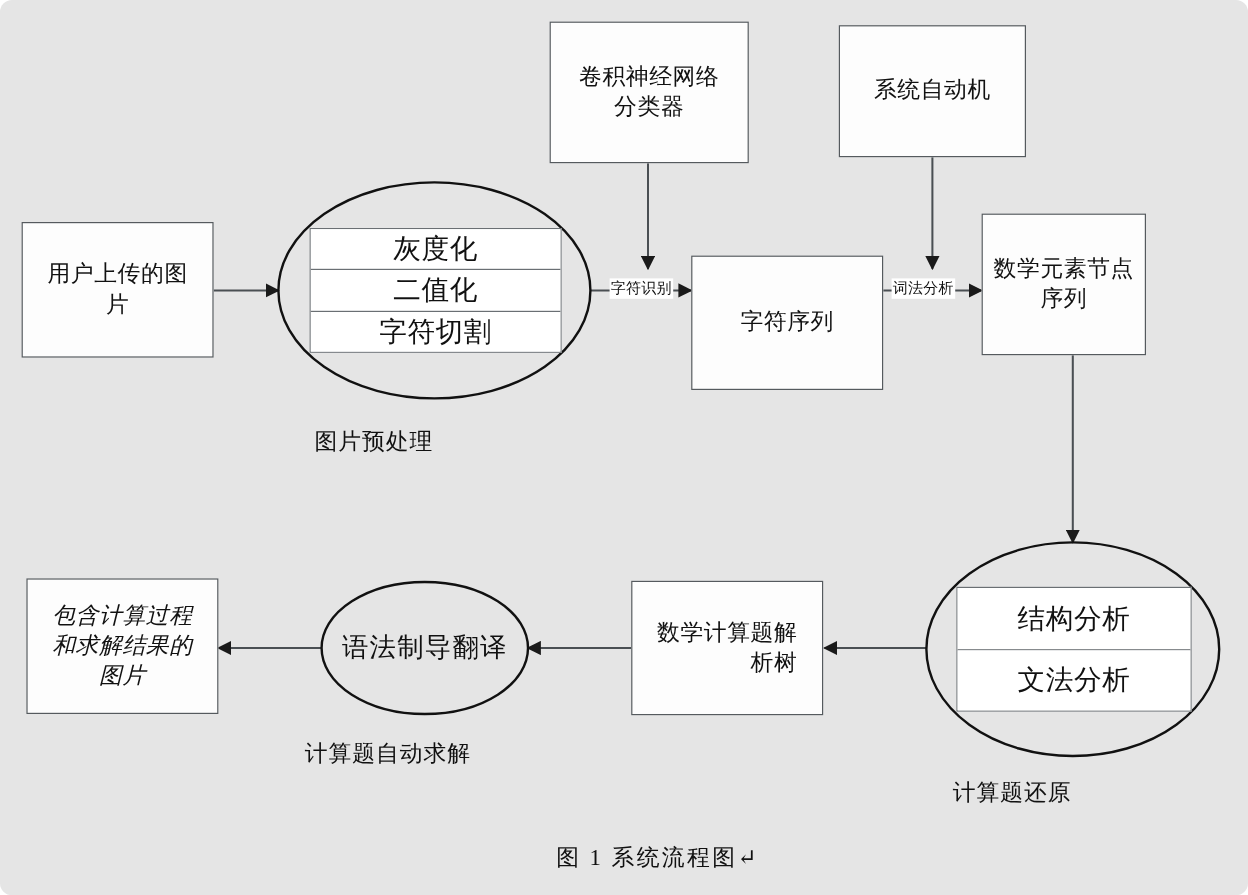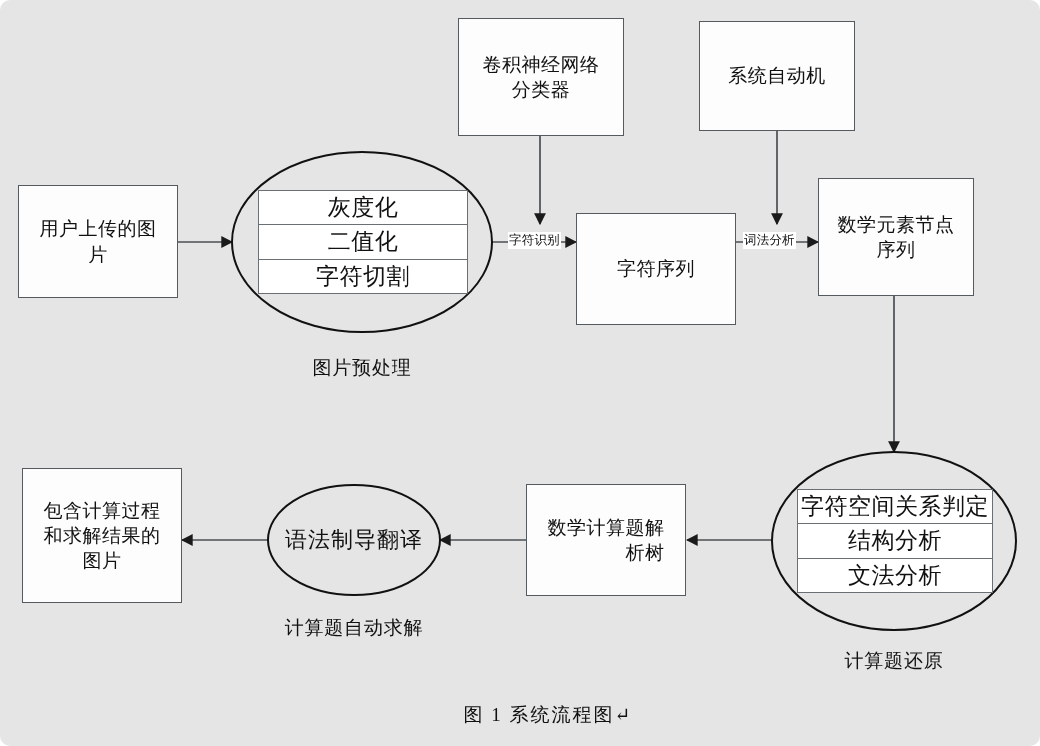--- a/index.html
+++ b/index.html
@@ -74,21 +74,21 @@
     position: absolute;
     display: flex;
     align-items: center;
     justify-content: center;
     font-size: 22px;
     letter-spacing: 1px;
     font-weight: 500;
   }
   .caption-under {
     position: absolute;
-    text-align: center;
+    text-align: left;
     font-size: 19px;
     letter-spacing: 0.8px;
     font-weight: 500;
     white-space: nowrap;
   }
   .edge-label {
     position: absolute;
     font-size: 12.5px;
     letter-spacing: 0.2px;
     background: #ffffff;
@@ -192,48 +192,47 @@
   <div class="edge-label" style="left:508px; top:232px;">字符识别</div>
 
   <div class="node box" style="left:576px; top:185px; width:160px; height:112px;margin-top:28px;">
     <div class="txt">
       <div>字符序列</div>
     </div>
   </div>
 
   <div class="edge-label" style="left:743px; top:232px;">词法分析</div>
 
-  <div class="node box" style="left:818px; top:178px; width:156px; height:118px;">
+  <div class="node box" style="left:818px; top:178px; width:137px; height:118px;">
     <div class="txt">
       <div>数学元素节点</div>
       <div>序列</div>
     </div>
   </div>
 
-  <div class="node box" style="left:22px; top:468px; width:160px; height:135px;">
+  <div class="node box" style="left:22px; top:482px; width:160px; height:113px;font-style:italic;">
     <div class="txt">
       <div>包含计算过程</div>
       <div>和求解结果的</div>
       <div>图片</div>
     </div>
   </div>
 
   <div class="ellipse-text" style="left:268px; top:522px; width:172px; height:36px;">语法制导翻译</div>
 
   <div class="caption-under" style="left:254px; top:615px; width:200px;">计算题自动求解</div>
 
   <div class="node box" style="left:526px; top:484px; width:160px; height:112px;text-align:right;">
     <div class="txt">
       <div>数学计算题解</div>
       <div>析树</div>
     </div>
   </div>
 
   <div class="stack" style="left:797px; top:489px; width:196px; height:104px;">
-    <div class="row">字符空间关系判定</div>
     <div class="row">结构分析</div>
     <div class="row">文法分析</div>
   </div>
 
   <div class="caption-under" style="left:794px; top:648px; width:200px;">计算题还原</div>
 
   <div class="fig-caption" style="left:0; top:702px;">图 1 系统流程图↵</div>
 
 </div>
 

